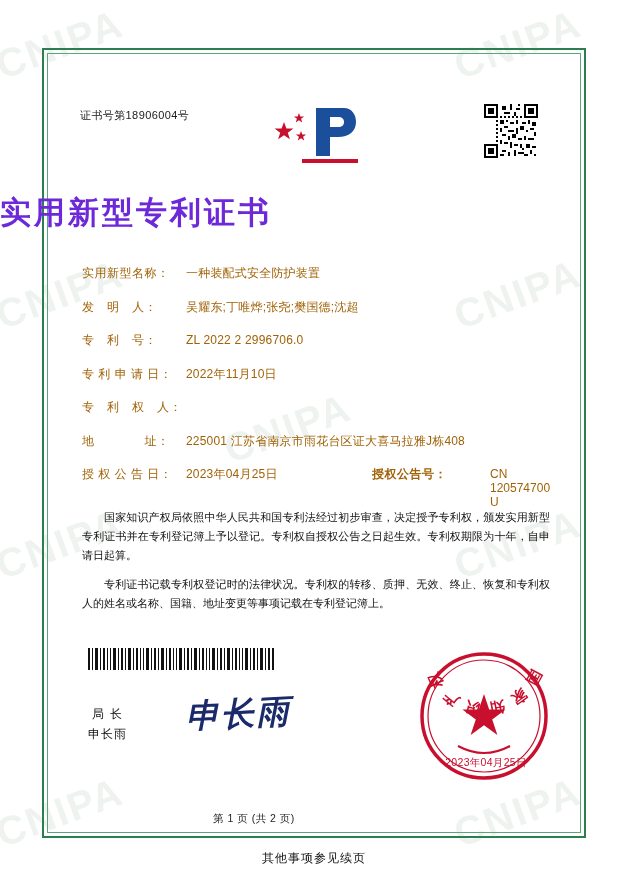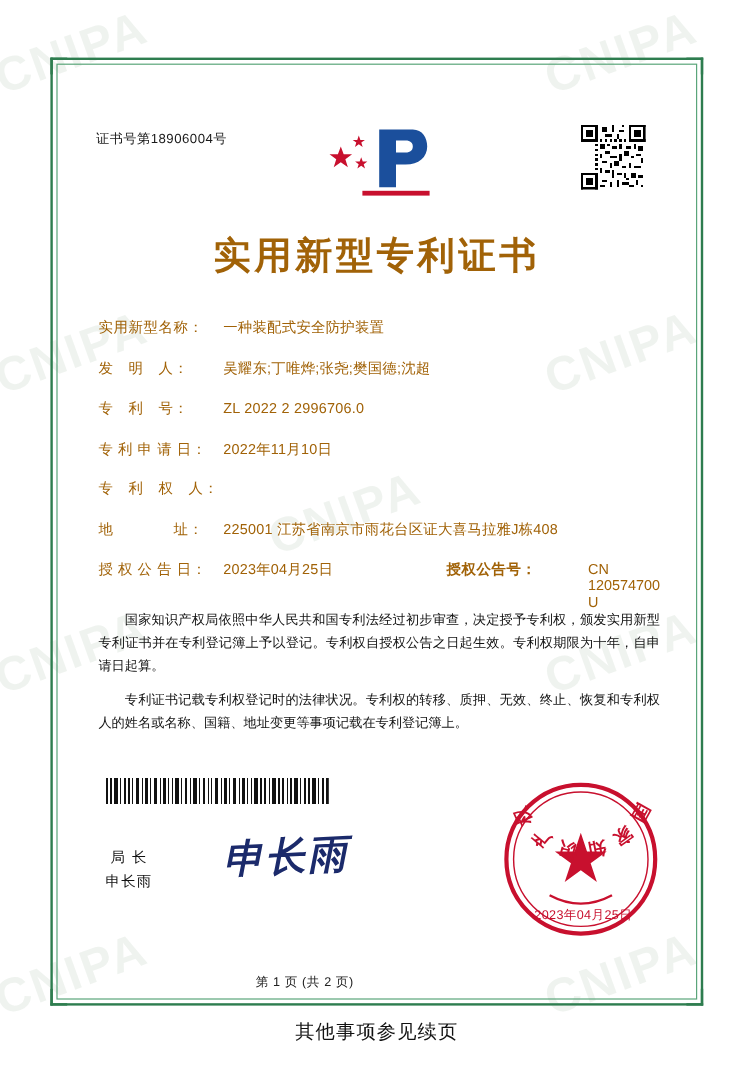--- a/index.html
+++ b/index.html
@@ -82,26 +82,25 @@
     position: absolute;
     left: 484px; top: 104px;
     width: 54px; height: 54px;
     background-color: #fff;
   }
 
   .title {
     position: absolute;
     left: 0; top: 192px;
     width: 628px;
-    text-align: center;
     font-family: "DejaVu Sans", sans-serif;
     font-weight: bold;
     font-size: 31px;
     letter-spacing: 3px;
-    color: #a16207;
+    color: #6d28d9;
   }
 
   
   .fields {
     position: absolute;
     left: 82px; top: 265px;
     width: 470px;
     font-size: 12px;
     color: #a16207;
   }
@@ -204,21 +203,21 @@
     text-align: center;
     font-size: 10.5px;
     color: #222;
     letter-spacing: 0.5px;
   }
   .footnote {
     position: absolute;
     left: 0; top: 850px;
     width: 628px;
     text-align: center;
-    font-size: 16px;
+    font-size: 12px;
     color: #111;
     letter-spacing: 1px;
   }
 </style>
 </head>
 <body>
 
 <div class="page">
 
   <div class="wm" style="left:-6px;  top:22px;  transform:rotate(-20deg);">CNIPA</div>

